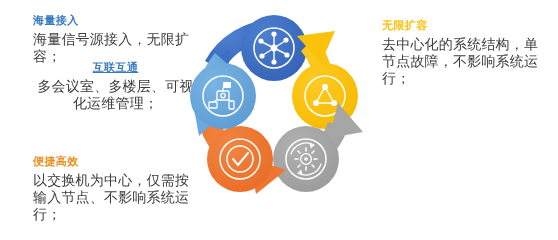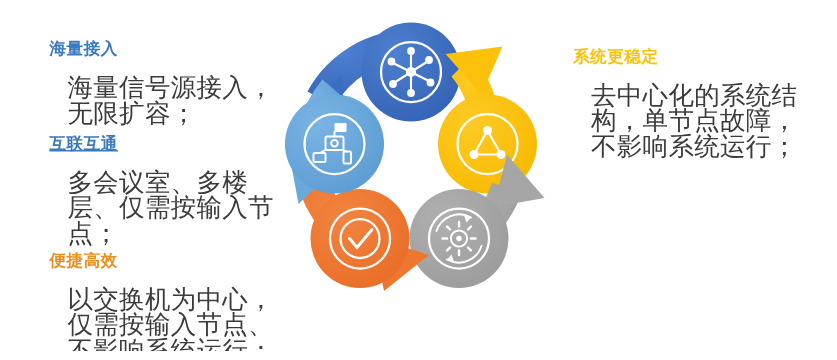--- a/index.html
+++ b/index.html
@@ -30,37 +30,36 @@
   .col-left  { left: 33px; }
   .col-right { left: 382px; }
 
   .block { position: absolute; width: 165px; }
 
   .heading {
     font-size: 11px;
     font-weight: bold;
     letter-spacing: 0.4px;
     line-height: 14px;
-    margin: 17px 0 4px 0;
+    margin: 4px 0 4px 0;
     white-space: nowrap;
   }
   .heading.underlined { text-decoration: underline; }
 
   .body-text {
-    font-size: 17px;
+    font-size: 14px;
     line-height: 17px;
     color: #3b3b3b;
-    margin: 12px;
+    margin: 0;
     letter-spacing: 0.2px;
-    font-family: Liberation Mono, monospace;
   }
 
   
   .b-massive   { top: 9px;   }
-  .b-intercon  { top: 72px;  }
+  .b-intercon  { top: 56px; text-align: center;  }
   .b-config    { top: 150px; }
   .b-stable    { top: 14px;  }
   .b-ops       { top: 108px; }
 
   
   .cycle {
     position: absolute;
     left: 178px;
     top: 2px;
     width: 192px;
@@ -75,21 +74,21 @@
 
   <div class="col col-left">
 
     <div class="block b-massive">
       <div class="heading" style="color:#3a7ac0;">海量接入</div>
       <div class="body-text">海量信号源接入，无限扩容；</div>
     </div>
 
     <div class="block b-intercon">
       <div class="heading underlined" style="color:#3a7ac0;">互联互通</div>
-      <div class="body-text">多会议室、多楼层、仅需按输入节点；</div>
+      <div class="body-text">多会议室、多楼层、可视化运维管理；</div>
     </div>
 
     <div class="block b-config">
       <div class="heading" style="color:#e8901f;">便捷高效</div>
       <div class="body-text">以交换机为中心，仅需按输入节点、不影响系统运行；</div>
     </div>
 
   </div>
 
   <div class="cycle">
@@ -230,21 +229,21 @@
           <line x1="39" y1="98" x2="35" y2="100"></line>
           <line x1="51" y1="98" x2="53" y2="99"></line>
         </g>
       </g>
     </svg>
   </div>
 
   <div class="col col-right">
 
     <div class="block b-stable">
-      <div class="heading" style="color:#fcc20b;">系统更稳定</div>
+      <div class="heading" style="color:#fcc20b;">无限扩容</div>
       <div class="body-text">去中心化的系统结构，单节点故障，不影响系统运行；</div>
     </div>
 
     <div class="block b-ops">
     </div>
 
   </div>
 
 </div>
 

